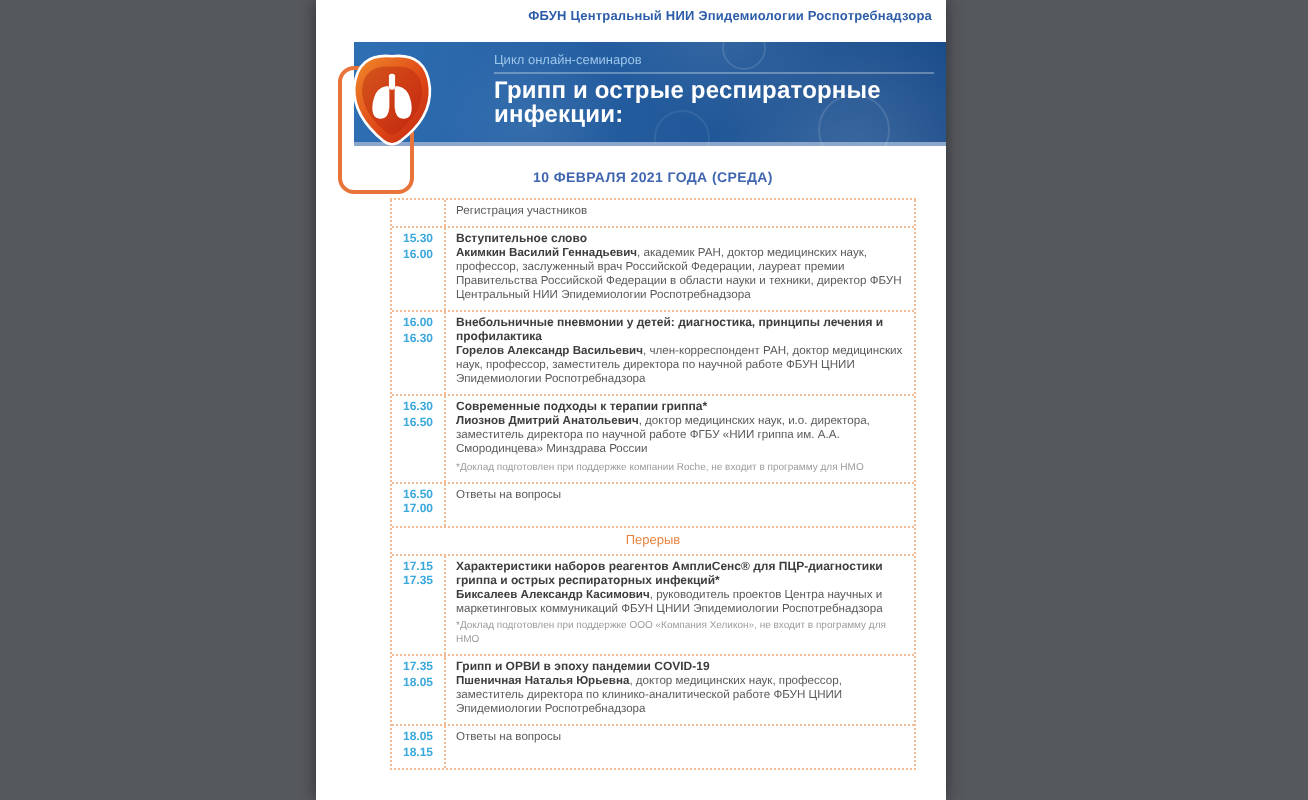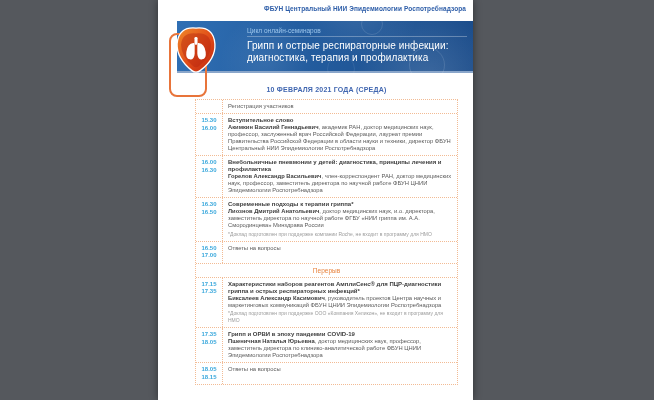--- a/index.html
+++ b/index.html
@@ -31,21 +31,21 @@
   }
   .deco{position:absolute;border-radius:50%;border:1px solid rgba(255,255,255,.12);}
   .d1{width:34px;height:34px;right:28px;top:26px;}
   .d2{width:20px;height:20px;right:90px;top:-8px;}
   .d3{width:26px;height:26px;left:150px;top:34px;border-color:rgba(255,255,255,.08);}
   .banner-text{position:relative;padding:6px 6px 0 70px;}
   .series{
     font-size:6.5px;color:#9dc6ec;padding-bottom:2px;margin-bottom:3px;
     border-bottom:1px solid rgba(255,255,255,.30);
   }
-  .b-title{font-size:10px;font-weight:normal;color:#ffffff;line-height:11.5px;letter-spacing:.1px;}
+  .b-title{font-size:12px;font-weight:bold;color:#ffffff;line-height:11.5px;letter-spacing:.1px;}
   .logo-frame{
     position:absolute;left:11px;top:33px;width:34px;height:60px;
     border:2px solid var(--accent_orange,#e8743a);border-radius:8px;
   }
   .logo{position:absolute;left:16px;top:26px;width:44px;height:50px;}
   .date-header{
     position:absolute;top:86px;left:37px;width:263px;
     text-align:center;font-size:7px;font-weight:bold;color:var(--date_blue,#4066b0);
     letter-spacing:.2px;
   }
@@ -77,21 +77,20 @@
 
   <div class="org-header">ФБУН Центральный НИИ Эпидемиологии Роспотребнадзора</div>
 
   <div class="banner">
     <div class="deco d1"></div>
     <div class="deco d2"></div>
     <div class="deco d3"></div>
     <div class="banner-text">
       <div class="series">Цикл онлайн-семинаров</div>
       <div class="b-title">Грипп и острые респираторные инфекции:</div>
-      <div class="b-title">диагностика, терапия и профилактика</div>
     </div>
   </div>
 
   <div class="logo-frame"></div>
 
   <svg class="logo" viewBox="0 0 100 112" xmlns="http://www.w3.org/2000/svg">
     <defs>
       <linearGradient id="pickGrad" x1="0" y1="0" x2="1" y2="1">
         <stop offset="0" stop-color="#f08a2a"></stop>
         <stop offset="0.55" stop-color="#e04a18"></stop>

